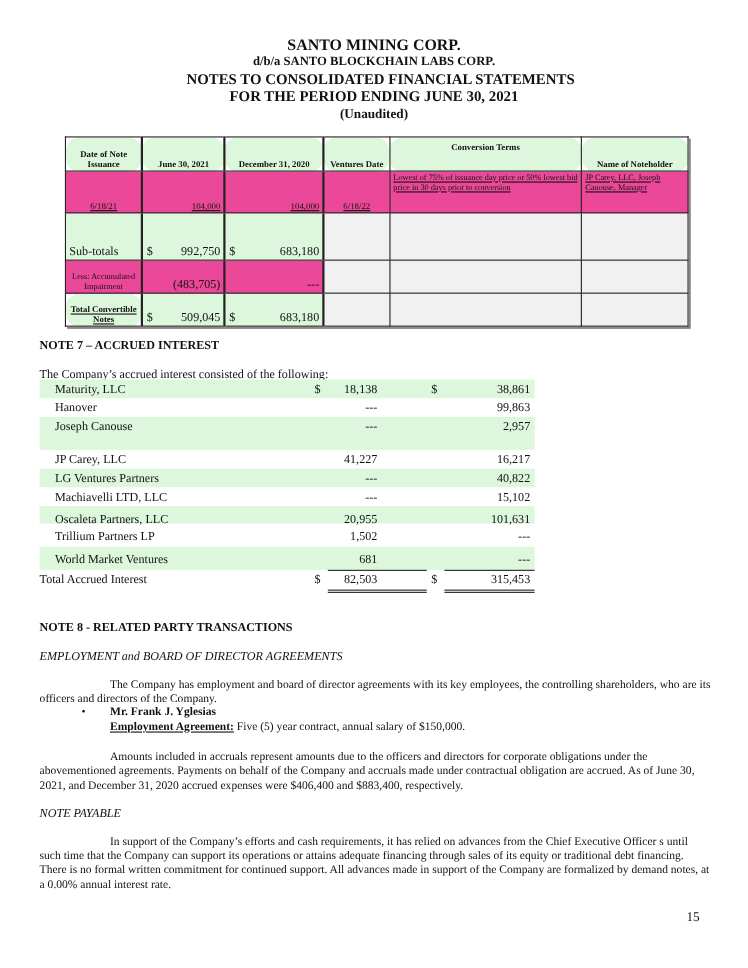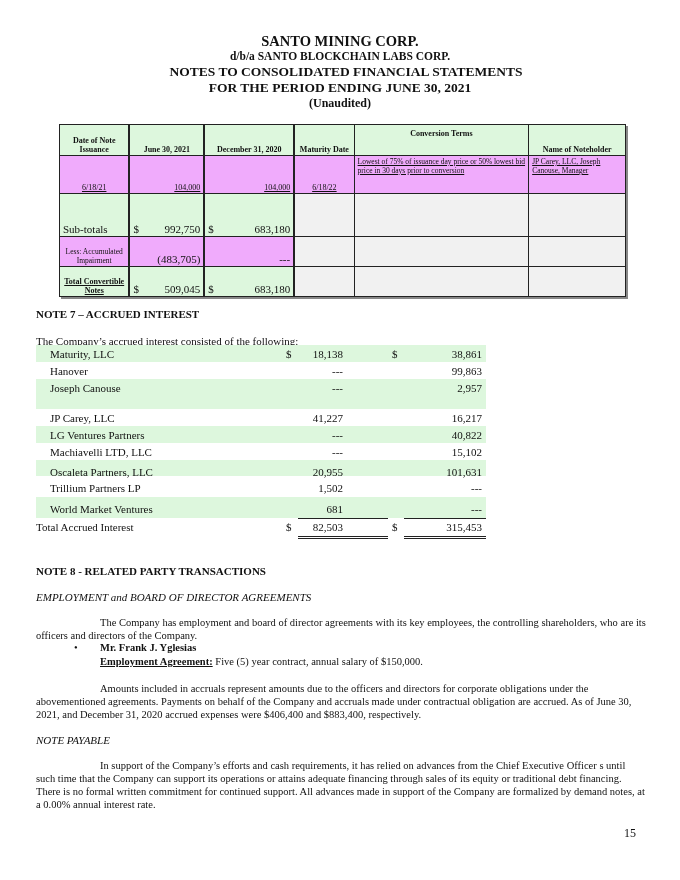--- a/index.html
+++ b/index.html
@@ -19,23 +19,23 @@
 
     
     table.notes {
       position: absolute; left: 59px; top: 124px; width: 567px;
       border-collapse: collapse; font-size: 8px;
       box-shadow: 2px 2px 0 #888;
     }
     table.notes td { border: 1px solid #222; vertical-align: bottom; padding: 1px 3px; }
     table.notes td.thick { border-left: 2px solid #222; border-right: 2px solid #222; }
     .g { background: #ddf7dd; }
-    .w { background: #f0abfc; }
+    .w { background: #ec4899; }
     .gr { background: #f1f1f1; }
-    .th { font-weight: bold; text-align: center; font-size: 8px; line-height: 9px; }
+    .th { font-weight: bold; text-align: center; font-size: 8px; line-height: 9px; border-radius: 12px; }
     .ul { text-decoration: underline; }
     .r { text-align: right; }
     .c { text-align: center; }
     .row-h td { height: 31px; }
     .row-d td { height: 38px; }
     .row-s td { height: 43px; }
     .row-i td { height: 30px; }
     .row-t td { height: 30px; }
     .big { font-size: 11px; }
     .cur { display: flex; justify-content: space-between; font-size: 11px; }
@@ -92,21 +92,21 @@
       <col style="width:90px">
       <col style="width:60px">
       <col style="width:175px">
       <col style="width:97px">
   </colgroup>
   <tbody>
       <tr class="row-h">
     <td class="g th">Date of Note Issuance</td>
     <td class="g th thick">June 30, 2021</td>
     <td class="g th thick">December 31, 2020</td>
-    <td class="g th">Maturity Date</td>
+    <td class="g th">Ventures Date</td>
     <td class="g th" style="vertical-align:top;padding-top:4px">Conversion Terms</td>
     <td class="g th">Name of Noteholder</td>
   </tr>
   <tr class="row-d">
     <td class="w c ul">6/18/21</td>
     <td class="w r ul thick">104,000</td>
     <td class="w r ul thick">104,000</td>
     <td class="w c ul">6/18/22</td>
     <td class="w ul small" style="vertical-align:top">Lowest of 75% of issuance day price or 50% lowest bid price in 30 days prior to conversion</td>
     <td class="w ul small" style="vertical-align:top">JP Carey, LLC, Joseph Canouse, Manager</td>

